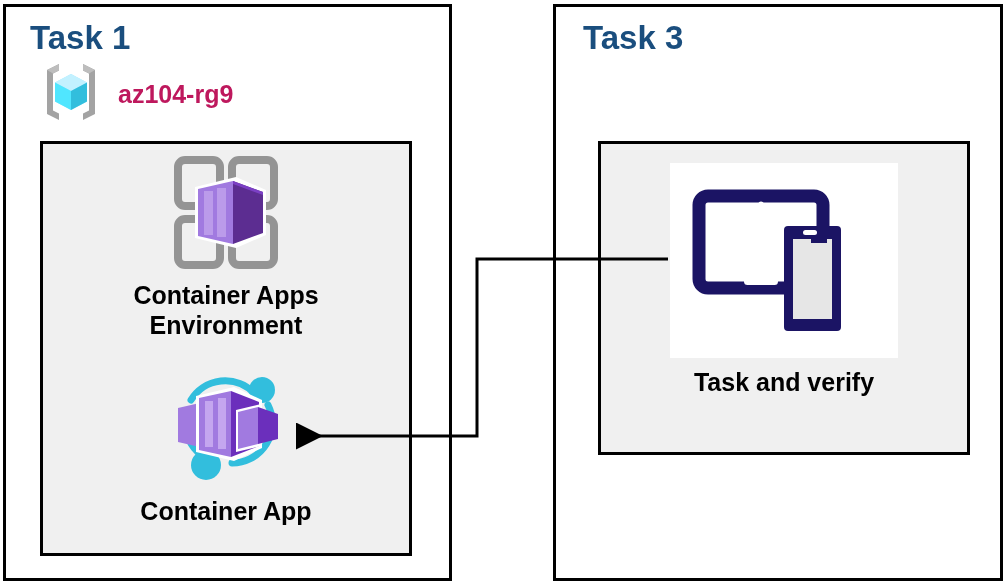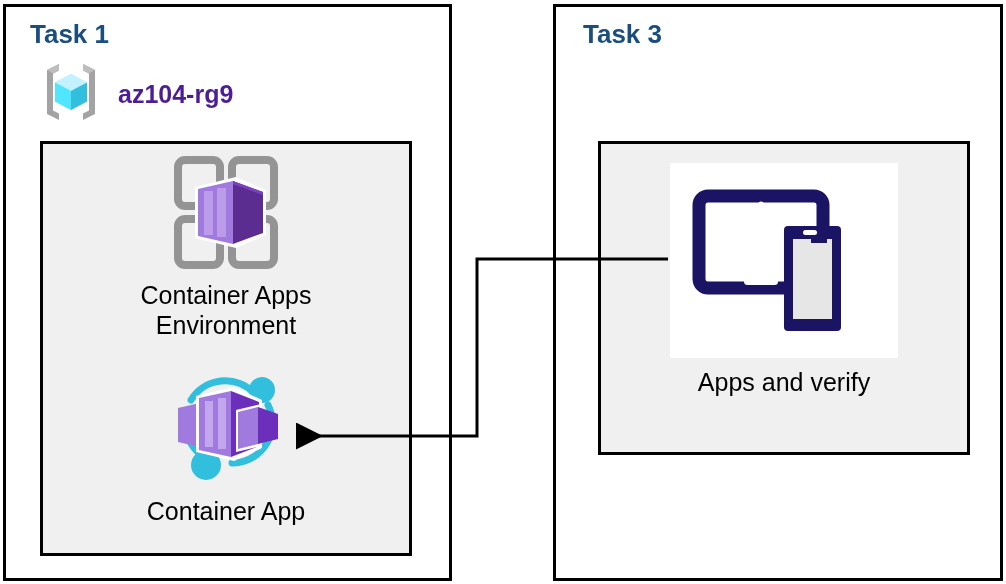--- a/index.html
+++ b/index.html
@@ -27,21 +27,21 @@
     position: absolute;
     background: #ffffff;
     border: 3px solid #000000;
     box-sizing: border-box;
   }
   #task1-panel { left: 3px;   top: 4px; width: 449px; height: 577px; }
   #task2-panel { left: 553px; top: 4px; width: 450px; height: 577px; }
 
   .task-title {
     position: absolute;
-    font-size: 26px;
+    font-size: 33px;
     font-weight: bold;
     color: #1a4e7e;
     letter-spacing: 0px;
     white-space: nowrap;
   }
   #task1-title { left: 30px;  top: 19px; }
   #task2-title { left: 583px; top: 19px; }
 
   
   #rg-row {
@@ -49,21 +49,21 @@
     left: 36px;
     top: 58px;
     height: 72px;
     display: flex;
     align-items: center;
     gap: 12px;
   }
   #rg-label {
     font-size: 25px;
     font-weight: bold;
-    color: #4c1d95;
+    color: #be185d;
     white-space: nowrap;
   }
 
   
   .inner-box {
     position: absolute;
     background: #f0f0f0;
     border: 3px solid #000000;
     box-sizing: border-box;
   }
@@ -72,21 +72,21 @@
 
   
   .node {
     position: absolute;
     display: flex;
     flex-direction: column;
     align-items: center;
   }
   .node-label {
     font-size: 25px;
-    font-weight: normal;
+    font-weight: bold;
     color: #000000;
     text-align: center;
     line-height: 1.18;
     white-space: pre-line;
   }
 
   #node-cae { left: 40px; top: 155px; width: 372px; }
   #node-cae .node-label { margin-top: 4px; }
 
   #node-capp { left: 40px; top: 368px; width: 372px; }
@@ -198,21 +198,21 @@
         <rect x="10" y="15" width="124" height="92" rx="9" fill="none" stroke="#1b1464" stroke-width="13"></rect>
         <circle cx="72" cy="23" r="2.6" fill="#ffffff"></circle>
         <rect x="55" y="97" width="34" height="7" rx="3.5" fill="#ffffff"></rect>
 
         <rect x="95" y="45" width="57" height="105" rx="4" fill="#1b1464"></rect>
         <rect x="104" y="58" width="39" height="80" fill="#e6e6e6"></rect>
         <rect x="114" y="49" width="14" height="5" rx="2.5" fill="#ffffff"></rect>
         <rect x="122" y="55" width="16" height="7" fill="#1b1464"></rect>
       </svg>
     </span>
-    <div class="node-label">Apps and verify</div>
+    <div class="node-label">Task and verify</div>
   </div>
 
   <svg id="connector">
     <defs>
       <marker id="arrowhead" markerWidth="9" markerHeight="9" refX="8" refY="4.5" orient="auto" markerUnits="strokeWidth">
         <path d="M9,0 L9,9 L0,4.5 Z" fill="#000000"></path>
       </marker>
     </defs>
     <polyline points="668,259 477,259 477,436 299,436" fill="none" stroke="#000000" stroke-width="3" marker-end="url(#arrowhead)"></polyline>
   </svg>

